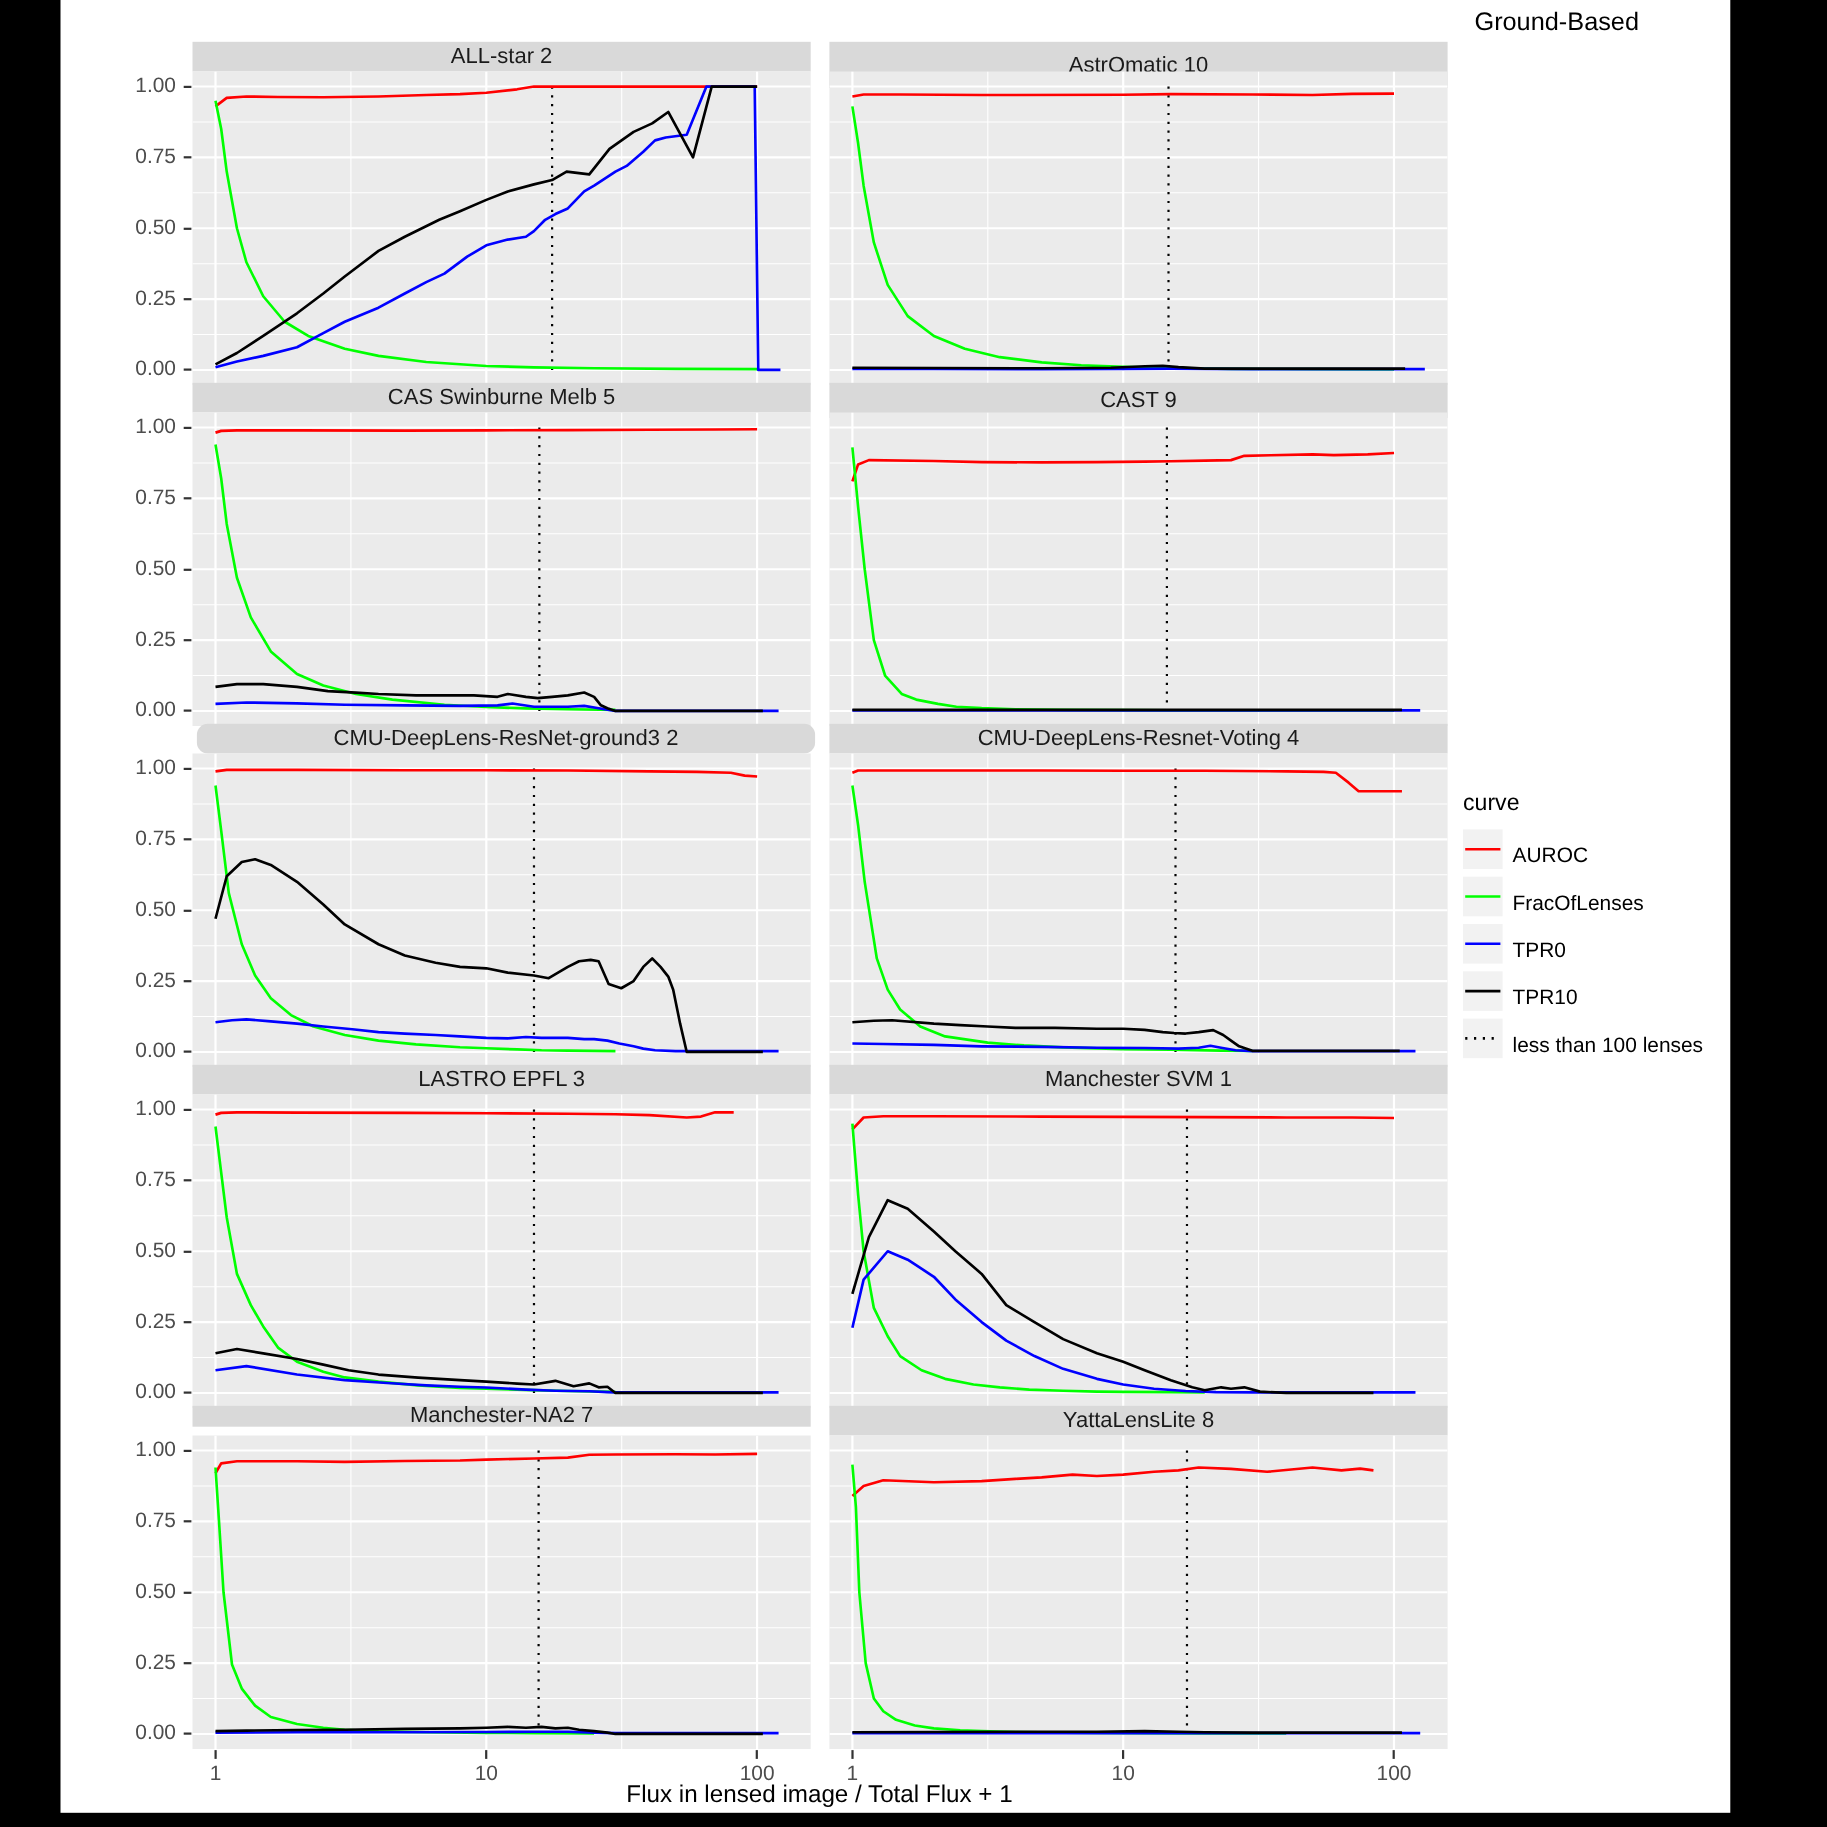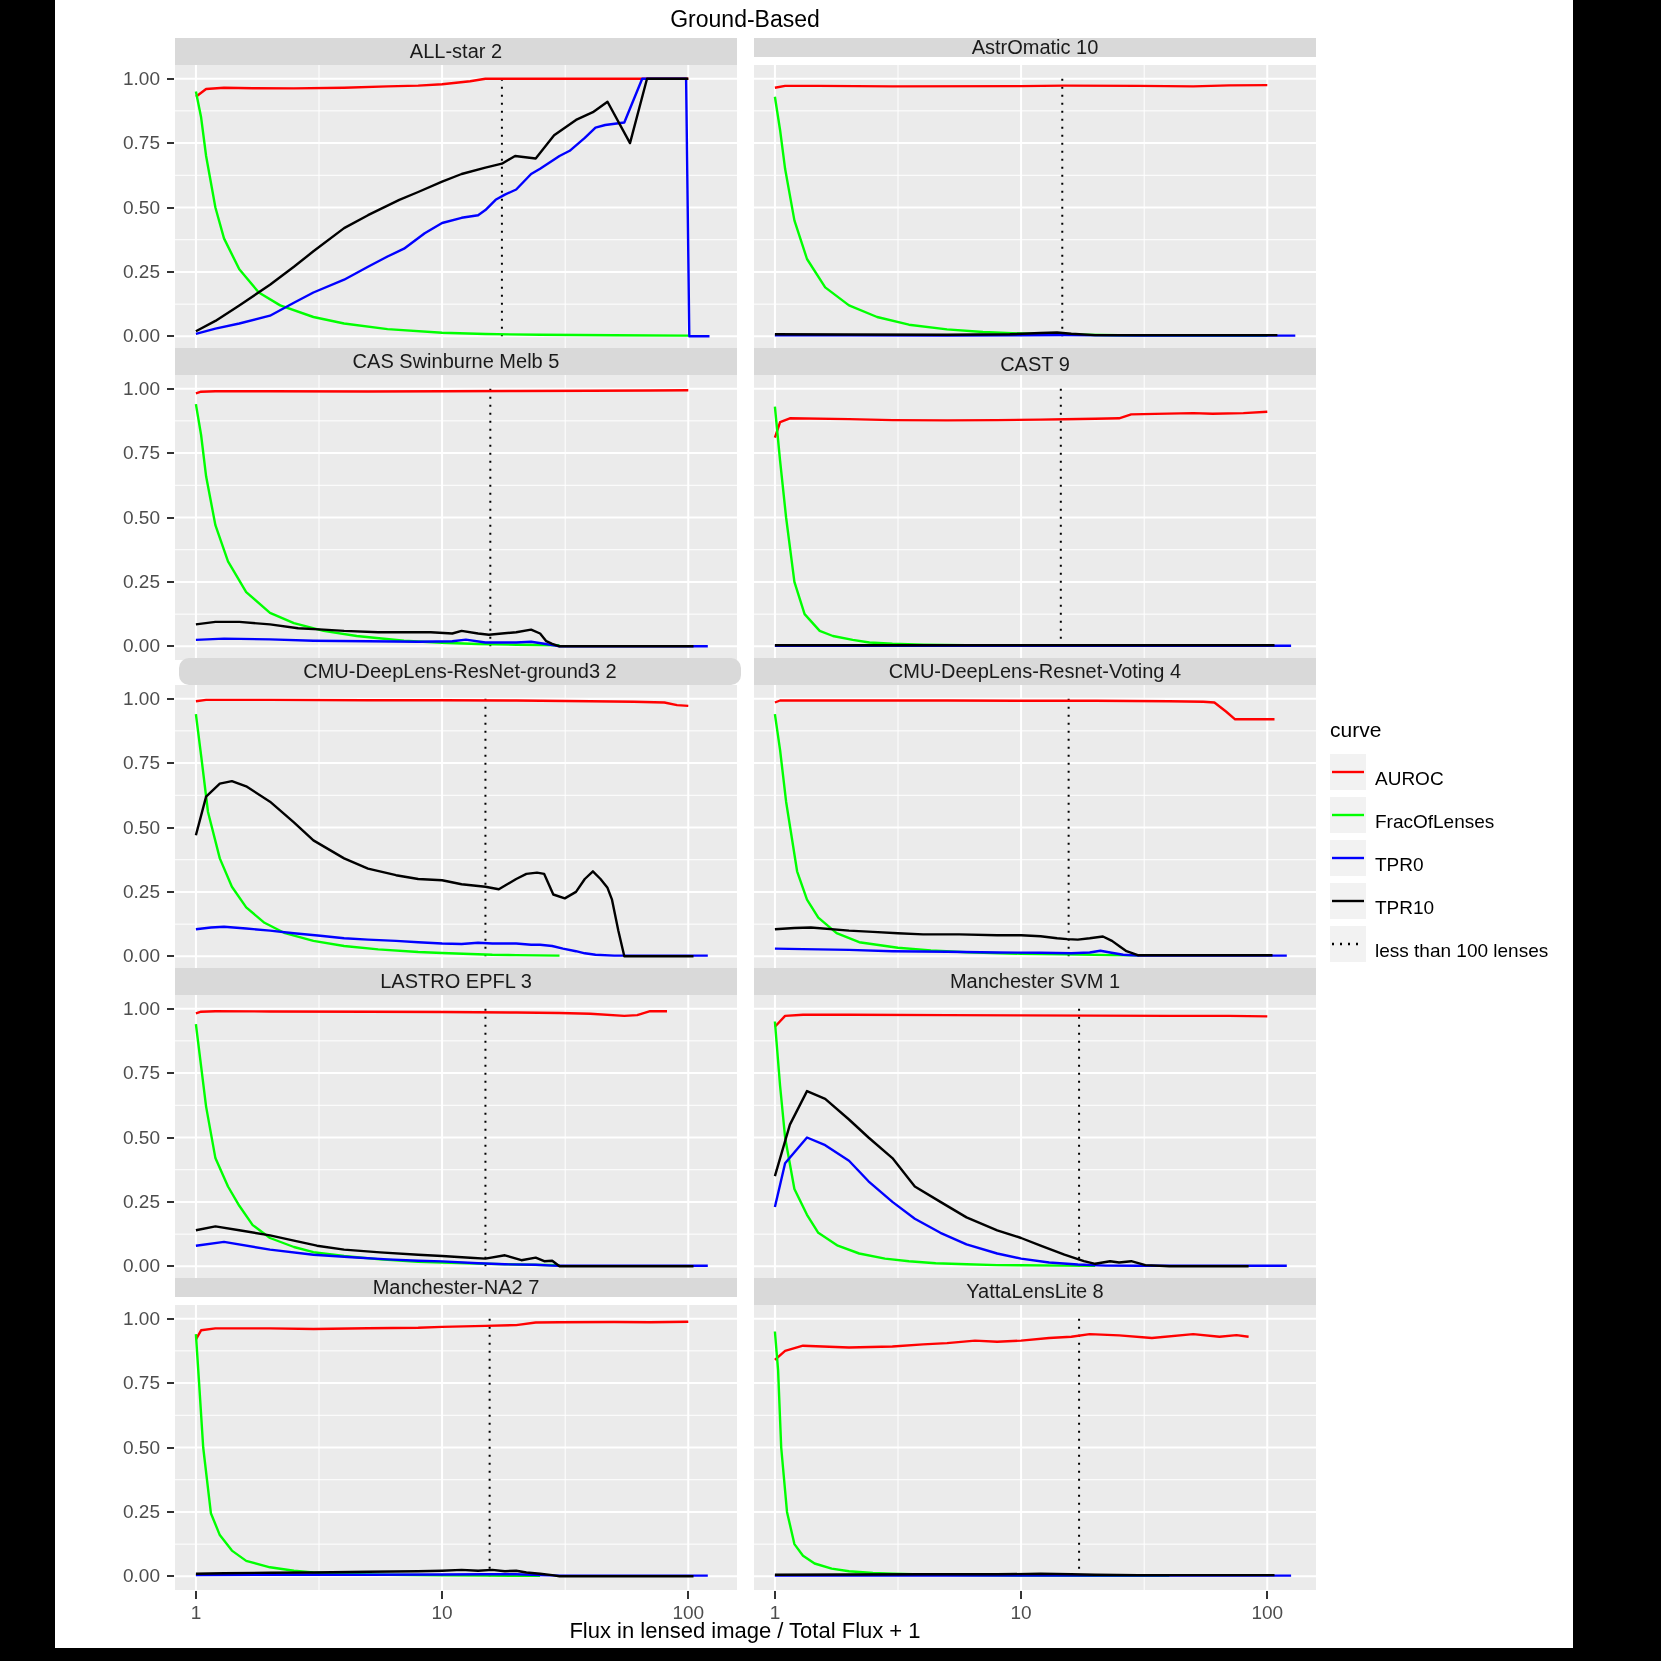--- a/index.html
+++ b/index.html
@@ -2,21 +2,21 @@
 <html><head>
 <meta charset="utf-8">
 <style>
   html,body{margin:0;padding:0;}
   body{width:1661px;height:1661px;background:#ffffff;position:relative;overflow:hidden;
        font-family:"Liberation Sans","DejaVu Sans",sans-serif;}
   .bar{position:absolute;background:#000;}
   #bar-left{left:0;top:0;width:55px;height:1661px;}
   #bar-right{left:1573px;top:0;width:88px;height:1661px;}
   #bar-bottom{left:0;top:1648px;width:1661px;height:13px;}
-  .page-title{position:absolute;left:0;top:6px;width:1490px;text-align:center;
+  .page-title{position:absolute;left:0;top:6px;width:1490px;text-align:right;
               font-size:23px;color:#000;}
   .strip{position:absolute;background:#d9d9d9;display:flex;align-items:center;justify-content:center;
          font-size:20px;color:#1a1a1a;}
   .plot{position:absolute;background:#ebebeb;}
   .ytick-label{position:absolute;width:52px;text-align:right;font-size:19px;color:#4d4d4d;}
   .xtick-label{position:absolute;width:60px;text-align:center;font-size:19px;color:#4d4d4d;}
   .tick{position:absolute;background:#333333;}
   .axis-title-x{position:absolute;left:0;top:1618px;width:1490px;text-align:center;
                 font-size:22px;color:#000;}
   .legend{position:absolute;left:1330px;top:718px;}
@@ -46,21 +46,21 @@
           <line x1="0" x2="562" y1="13.657323688969255" y2="13.657323688969255" stroke="#FFFFFF" stroke-width="2"></line>
           <line x1="20.924222514235655" x2="20.924222514235655" y1="0" y2="285" stroke="#FFFFFF" stroke-width="2"></line>
           <line x1="267.0915462111257" x2="267.0915462111257" y1="0" y2="285" stroke="#FFFFFF" stroke-width="2"></line>
           <line x1="513.2588699080158" x2="513.2588699080158" y1="0" y2="285" stroke="#FFFFFF" stroke-width="2"></line>
           <line x1="326.91957221274527" x2="326.91957221274527" y1="13.657323688969255" y2="271.34267631103074" stroke="#000" stroke-width="2" stroke-dasharray="2 6"></line>
           <polyline points="20.9,31.7 31.1,24.0 49.0,22.7 77.7,23.2 118.9,23.4 169.1,22.7 212.5,21.4 243.2,20.6 267.1,19.3 295.1,16.2 310.4,13.7 341.2,13.7 384.5,13.7 439.2,13.7 475.1,13.7 513.3,13.7" fill="none" stroke="#FF0000" stroke-width="2.4" stroke-linejoin="round"></polyline>
           <polyline points="20.9,26.5 26.1,52.3 31.1,91.0 40.4,142.5 49.0,173.4 64.3,204.3 83.8,227.5 105.2,240.4 138.4,252.0 169.1,258.5 212.5,264.1 267.1,267.7 310.4,269.0 365.1,269.8 439.2,270.3 513.3,270.6" fill="none" stroke="#00FF00" stroke-width="2.4" stroke-linejoin="round"></polyline>
           <polyline points="20.9,268.8 40.4,263.6 64.3,258.5 95.0,250.7 118.9,237.8 138.4,227.5 169.1,214.7 193.0,201.8 212.5,191.5 229.0,183.7 249.7,168.3 267.1,158.0 286.6,152.8 303.1,150.2 310.4,145.1 320.6,134.8 329.9,129.6 341.2,124.5 356.1,109.0 365.1,103.8 384.5,91.0 394.7,85.8 409.8,72.9 420.5,62.6 430.2,60.0 449.3,57.5 467.2,13.7 494.6,13.7 511.1,13.7 514.3,271.3 534.5,271.3" fill="none" stroke="#0000FF" stroke-width="2.4" stroke-linejoin="round"></polyline>
           <polyline points="20.9,266.2 40.4,255.9 64.3,240.4 95.0,219.8 118.9,201.8 138.4,186.3 169.1,163.1 193.0,150.2 224.3,134.8 243.2,127.0 267.1,116.7 286.6,109.0 310.4,102.6 326.9,98.7 340.1,91.0 360.7,93.5 379.1,70.3 401.0,54.9 417.9,47.2 432.5,36.8 455.0,78.1 472.0,13.7 494.6,13.7 513.3,13.7" fill="none" stroke="#000000" stroke-width="2.4" stroke-linejoin="round"></polyline>
         </svg></div>
-      <div class="strip" style="left: 754px; top: 38px; width: 562px; height: 19px;">AstrOmatic 10</div>
+      <div class="strip" style="left: 754px; top: 38px; width: 562px; height: 42px;">AstrOmatic 10</div>
       <div class="plot" style="left: 754px; top: 65px; width: 562px; height: 285px;"><svg width="562" height="285" viewBox="0 0 562 285">
           <line x1="0" x2="562" y1="239.13200723327304" y2="239.13200723327304" stroke="#FFFFFF" stroke-width="1"></line>
           <line x1="0" x2="562" y1="174.7106690777577" y2="174.7106690777577" stroke="#FFFFFF" stroke-width="1"></line>
           <line x1="0" x2="562" y1="110.28933092224227" y2="110.28933092224227" stroke="#FFFFFF" stroke-width="1"></line>
           <line x1="0" x2="562" y1="45.867992766726914" y2="45.867992766726914" stroke="#FFFFFF" stroke-width="1"></line>
           <line x1="144.0078843626807" x2="144.0078843626807" y1="0" y2="285" stroke="#FFFFFF" stroke-width="1"></line>
           <line x1="390.17520805957076" x2="390.17520805957076" y1="0" y2="285" stroke="#FFFFFF" stroke-width="1"></line>
           <line x1="0" x2="562" y1="271.34267631103074" y2="271.34267631103074" stroke="#FFFFFF" stroke-width="2"></line>
           <line x1="0" x2="562" y1="206.92133815551534" y2="206.92133815551534" stroke="#FFFFFF" stroke-width="2"></line>
           <line x1="0" x2="562" y1="142.49999999999997" y2="142.49999999999997" stroke="#FFFFFF" stroke-width="2"></line>

